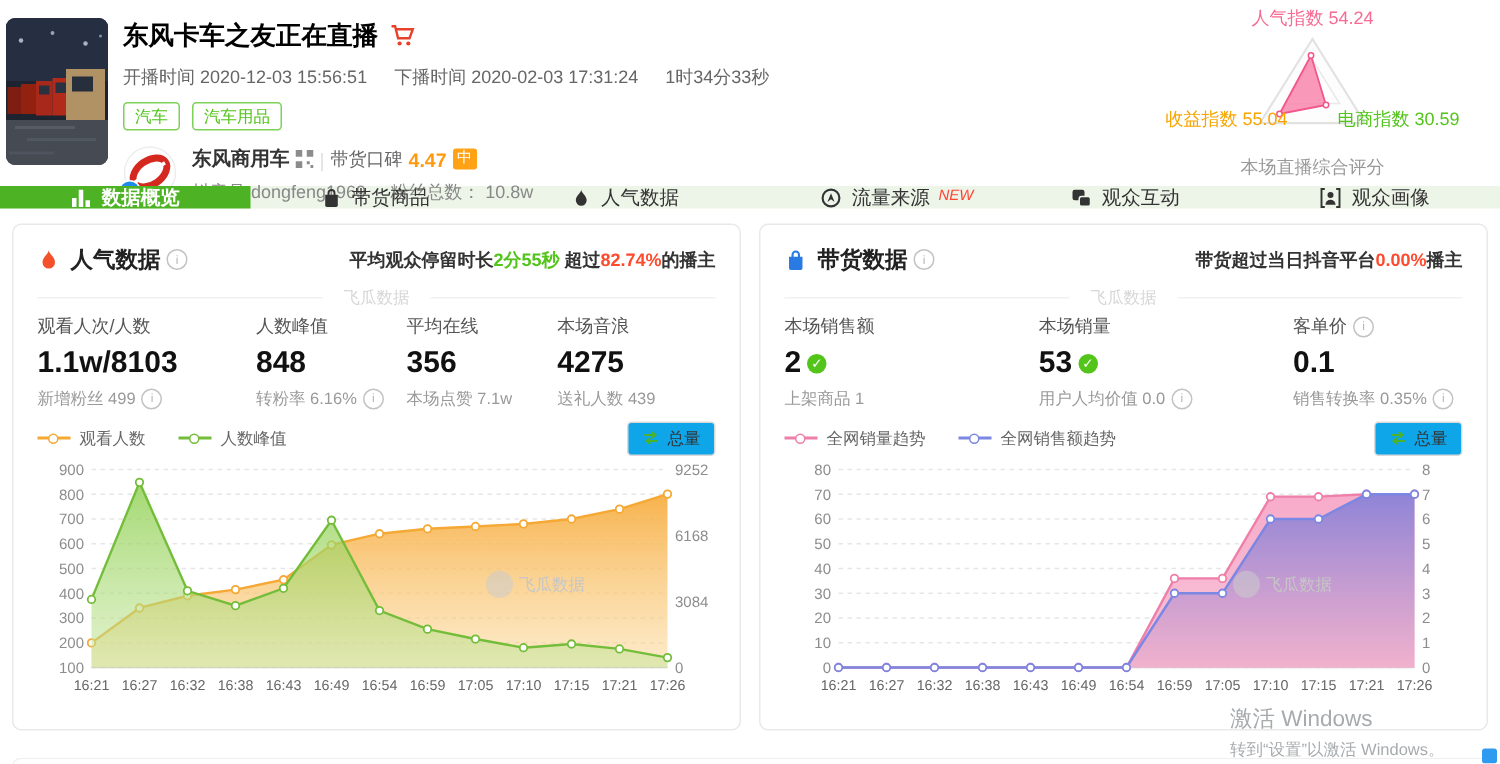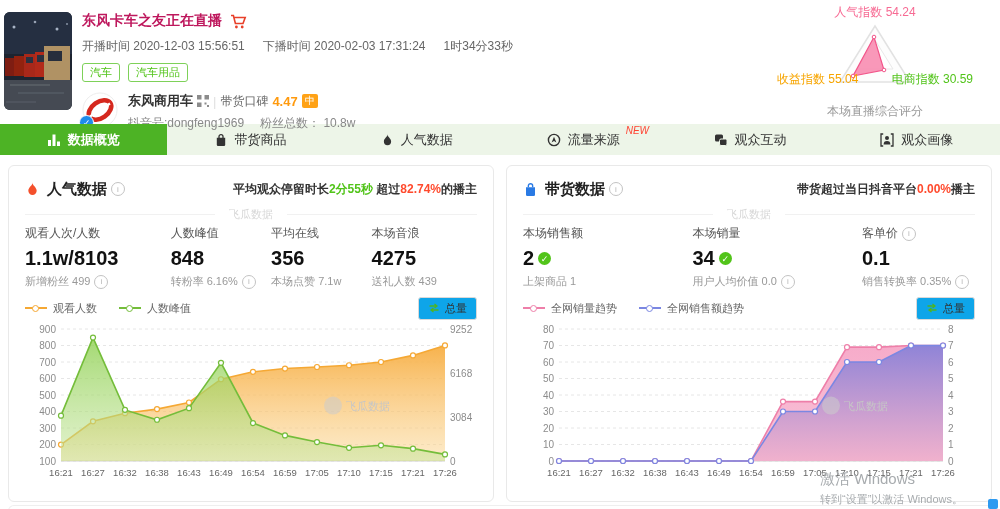--- a/index.html
+++ b/index.html
@@ -3,21 +3,21 @@
 <meta charset="utf-8">
 <style>
   html,body{margin:0;padding:0}
   body{width:1000px;height:509px;position:relative;overflow:hidden;background:#fff;
        font-family:"Liberation Sans","DejaVu Sans",sans-serif;color:#333;}
   
   .topcard{position:relative;height:124px;background:#fff;}
   .thumb{position:absolute;left:4px;top:12px;width:68px;height:98px;border-radius:6px;overflow:hidden;}
   .head-main{position:absolute;left:82px;top:12px;}
   .title-row{display:flex;align-items:center;gap:8px;}
-  .live-title{font-size:14px;font-weight:bold;color:#be185d;}
+  .live-title{font-size:17px;font-weight:bold;color:#000000;}
   .time-row{margin-top:8px;font-size:12px;color:#666;display:flex;gap:18px;}
   .tag-row{margin-top:8px;display:flex;gap:8px;}
   .tag{font-size:11px;color:#52c41a;border:1px solid #7ed159;border-radius:3px;padding:1px 7px;background:#fff;}
   .account-row{margin-top:10px;display:flex;gap:10px;}
   .avatar-wrap{position:relative;width:36px;height:36px;}
   .v-badge{position:absolute;left:-3px;bottom:-2px;width:13px;height:13px;border-radius:50%;background:#1f8ceb;
            color:#fff;font-size:9px;display:flex;align-items:center;justify-content:center;border:1px solid #fff;}
   .acct-lines{display:flex;flex-direction:column;gap:5px;}
   .acct-l1{display:flex;align-items:center;gap:4px;font-size:13px;color:#333;}
   .acct-name{font-weight:bold;}
@@ -27,21 +27,21 @@
   .rep-badge{background:#ffa216;color:#fff;font-size:10px;border-radius:2px;padding:0 3px;line-height:14px;}
   .acct-l2{font-size:12px;color:#888;display:flex;gap:16px;}
   
   .radar{position:absolute;left:775px;top:4px;width:200px;height:118px;text-align:center;font-size:12px;}
   .radar-top{color:#f76a93;}
   .radar-left{position:absolute;left:2px;bottom:34px;color:#f7a500;margin-top:28px;}
   .radar-right{position:absolute;right:2px;bottom:34px;color:#52c41a;}
   .radar-caption{position:absolute;bottom:2px;left:0;right:0;color:#999;}
   .radar-svg{margin-top:2px;}
   
-  .tabs{display:flex;height:31px;background:#edf5e8;}
+  .tabs{display:flex;height:15px;background:#edf5e8;}
   .tab{flex:1;display:flex;align-items:center;justify-content:center;gap:7px;font-size:13px;color:#333;cursor:pointer;position:relative;}
   .tab.active{background:#4db325;color:#fff;font-weight:bold;}
   .tab svg{flex:none;}
   .tab .new-badge{position:absolute;top:1px;margin-left:108px;font-size:10px;color:#f43;font-style:italic;}
   
   .panels{display:flex;gap:12px;padding:0 8px;margin-top:10px;}
   .panel{flex:1;border:1px solid #e9e9e9;border-radius:6px;background:#fff;padding:12px 16px 4px;position:relative;min-width:0;}
   .panel-head{display:flex;align-items:center;height:22px;}
   .panel-title{font-size:15px;font-weight:bold;color:#222;margin-left:7px;}
   .info-i{display:inline-flex;width:12px;height:12px;border:1px solid #c3c3c3;border-radius:50%;color:#b5b5b5;
@@ -392,21 +392,21 @@
             <span>2</span>
             <span class="check-badge">✓</span>
           </span>
         <span class="s-sub">
             <span>上架商品 1</span>
           </span>
       </div>
       <div class="stat">
         <span class="s-label">本场销量</span>
         <span class="s-value">
-            <span>34</span>
+            <span>53</span>
             <span class="check-badge">✓</span>
           </span>
         <span class="s-sub">
             <span>用户人均价值 0.0</span>
             <i class="info-i">i</i>
           </span>
       </div>
       <div class="stat">
         <span class="s-label">
             <span>客单价</span>

